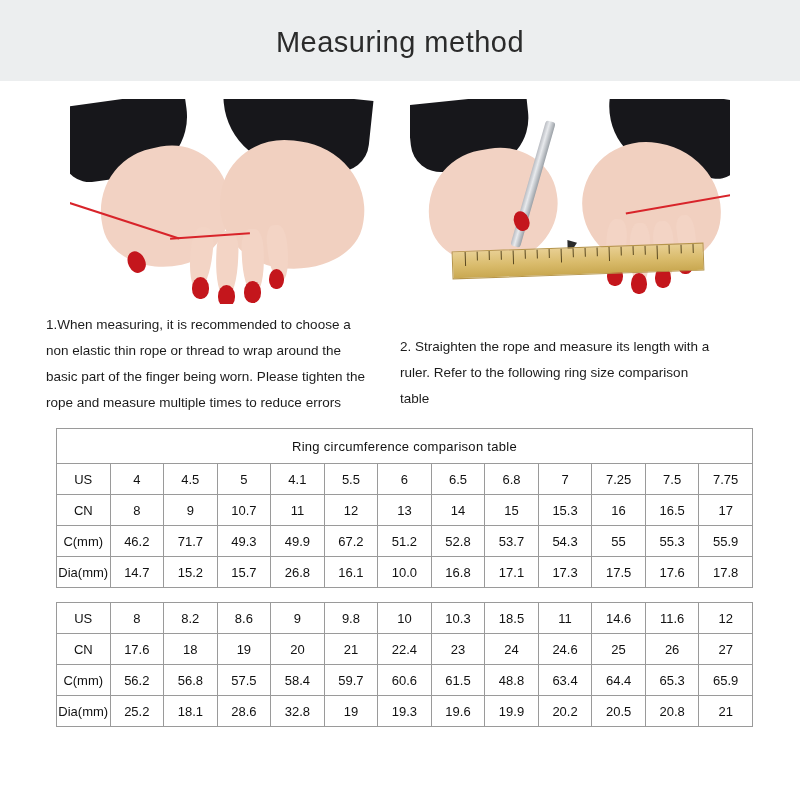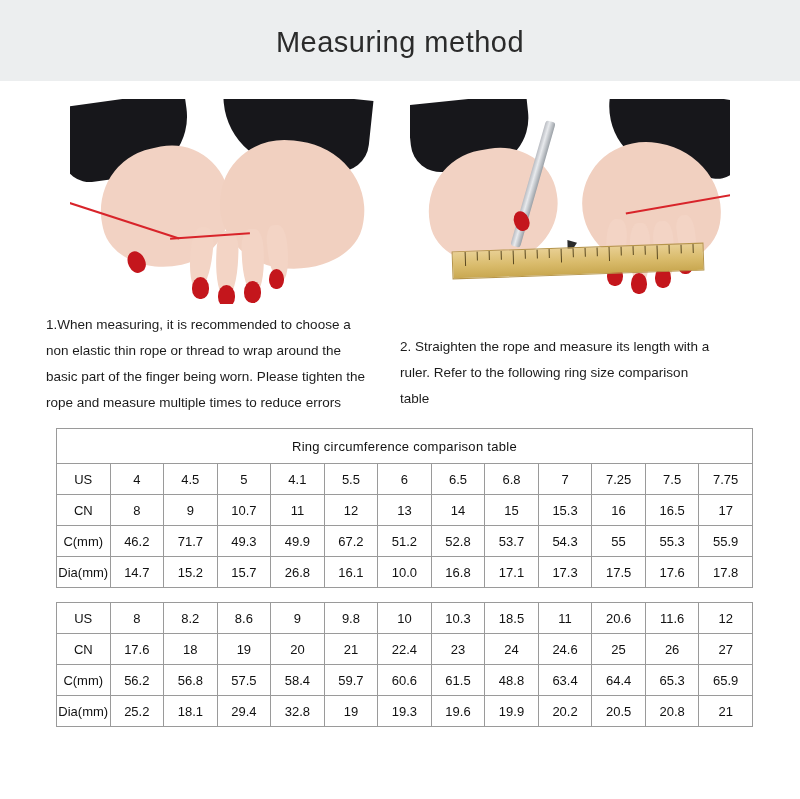--- a/index.html
+++ b/index.html
@@ -368,21 +368,21 @@
           <td class="label">US</td>
           <td>8</td>
           <td>8.2</td>
           <td>8.6</td>
           <td>9</td>
           <td>9.8</td>
           <td>10</td>
           <td>10.3</td>
           <td>18.5</td>
           <td>11</td>
-          <td>20.6</td>
+          <td>14.6</td>
           <td>11.6</td>
           <td>12</td>
         </tr>
         <tr>
           <td class="label">CN</td>
           <td>17.6</td>
           <td>18</td>
           <td>19</td>
           <td>20</td>
           <td>21</td>
@@ -406,21 +406,21 @@
           <td>48.8</td>
           <td>63.4</td>
           <td>64.4</td>
           <td>65.3</td>
           <td>65.9</td>
         </tr>
         <tr>
           <td class="label">Dia(mm)</td>
           <td>25.2</td>
           <td>18.1</td>
-          <td>29.4</td>
+          <td>28.6</td>
           <td>32.8</td>
           <td>19</td>
           <td>19.3</td>
           <td>19.6</td>
           <td>19.9</td>
           <td>20.2</td>
           <td>20.5</td>
           <td>20.8</td>
           <td>21</td>
         </tr>

